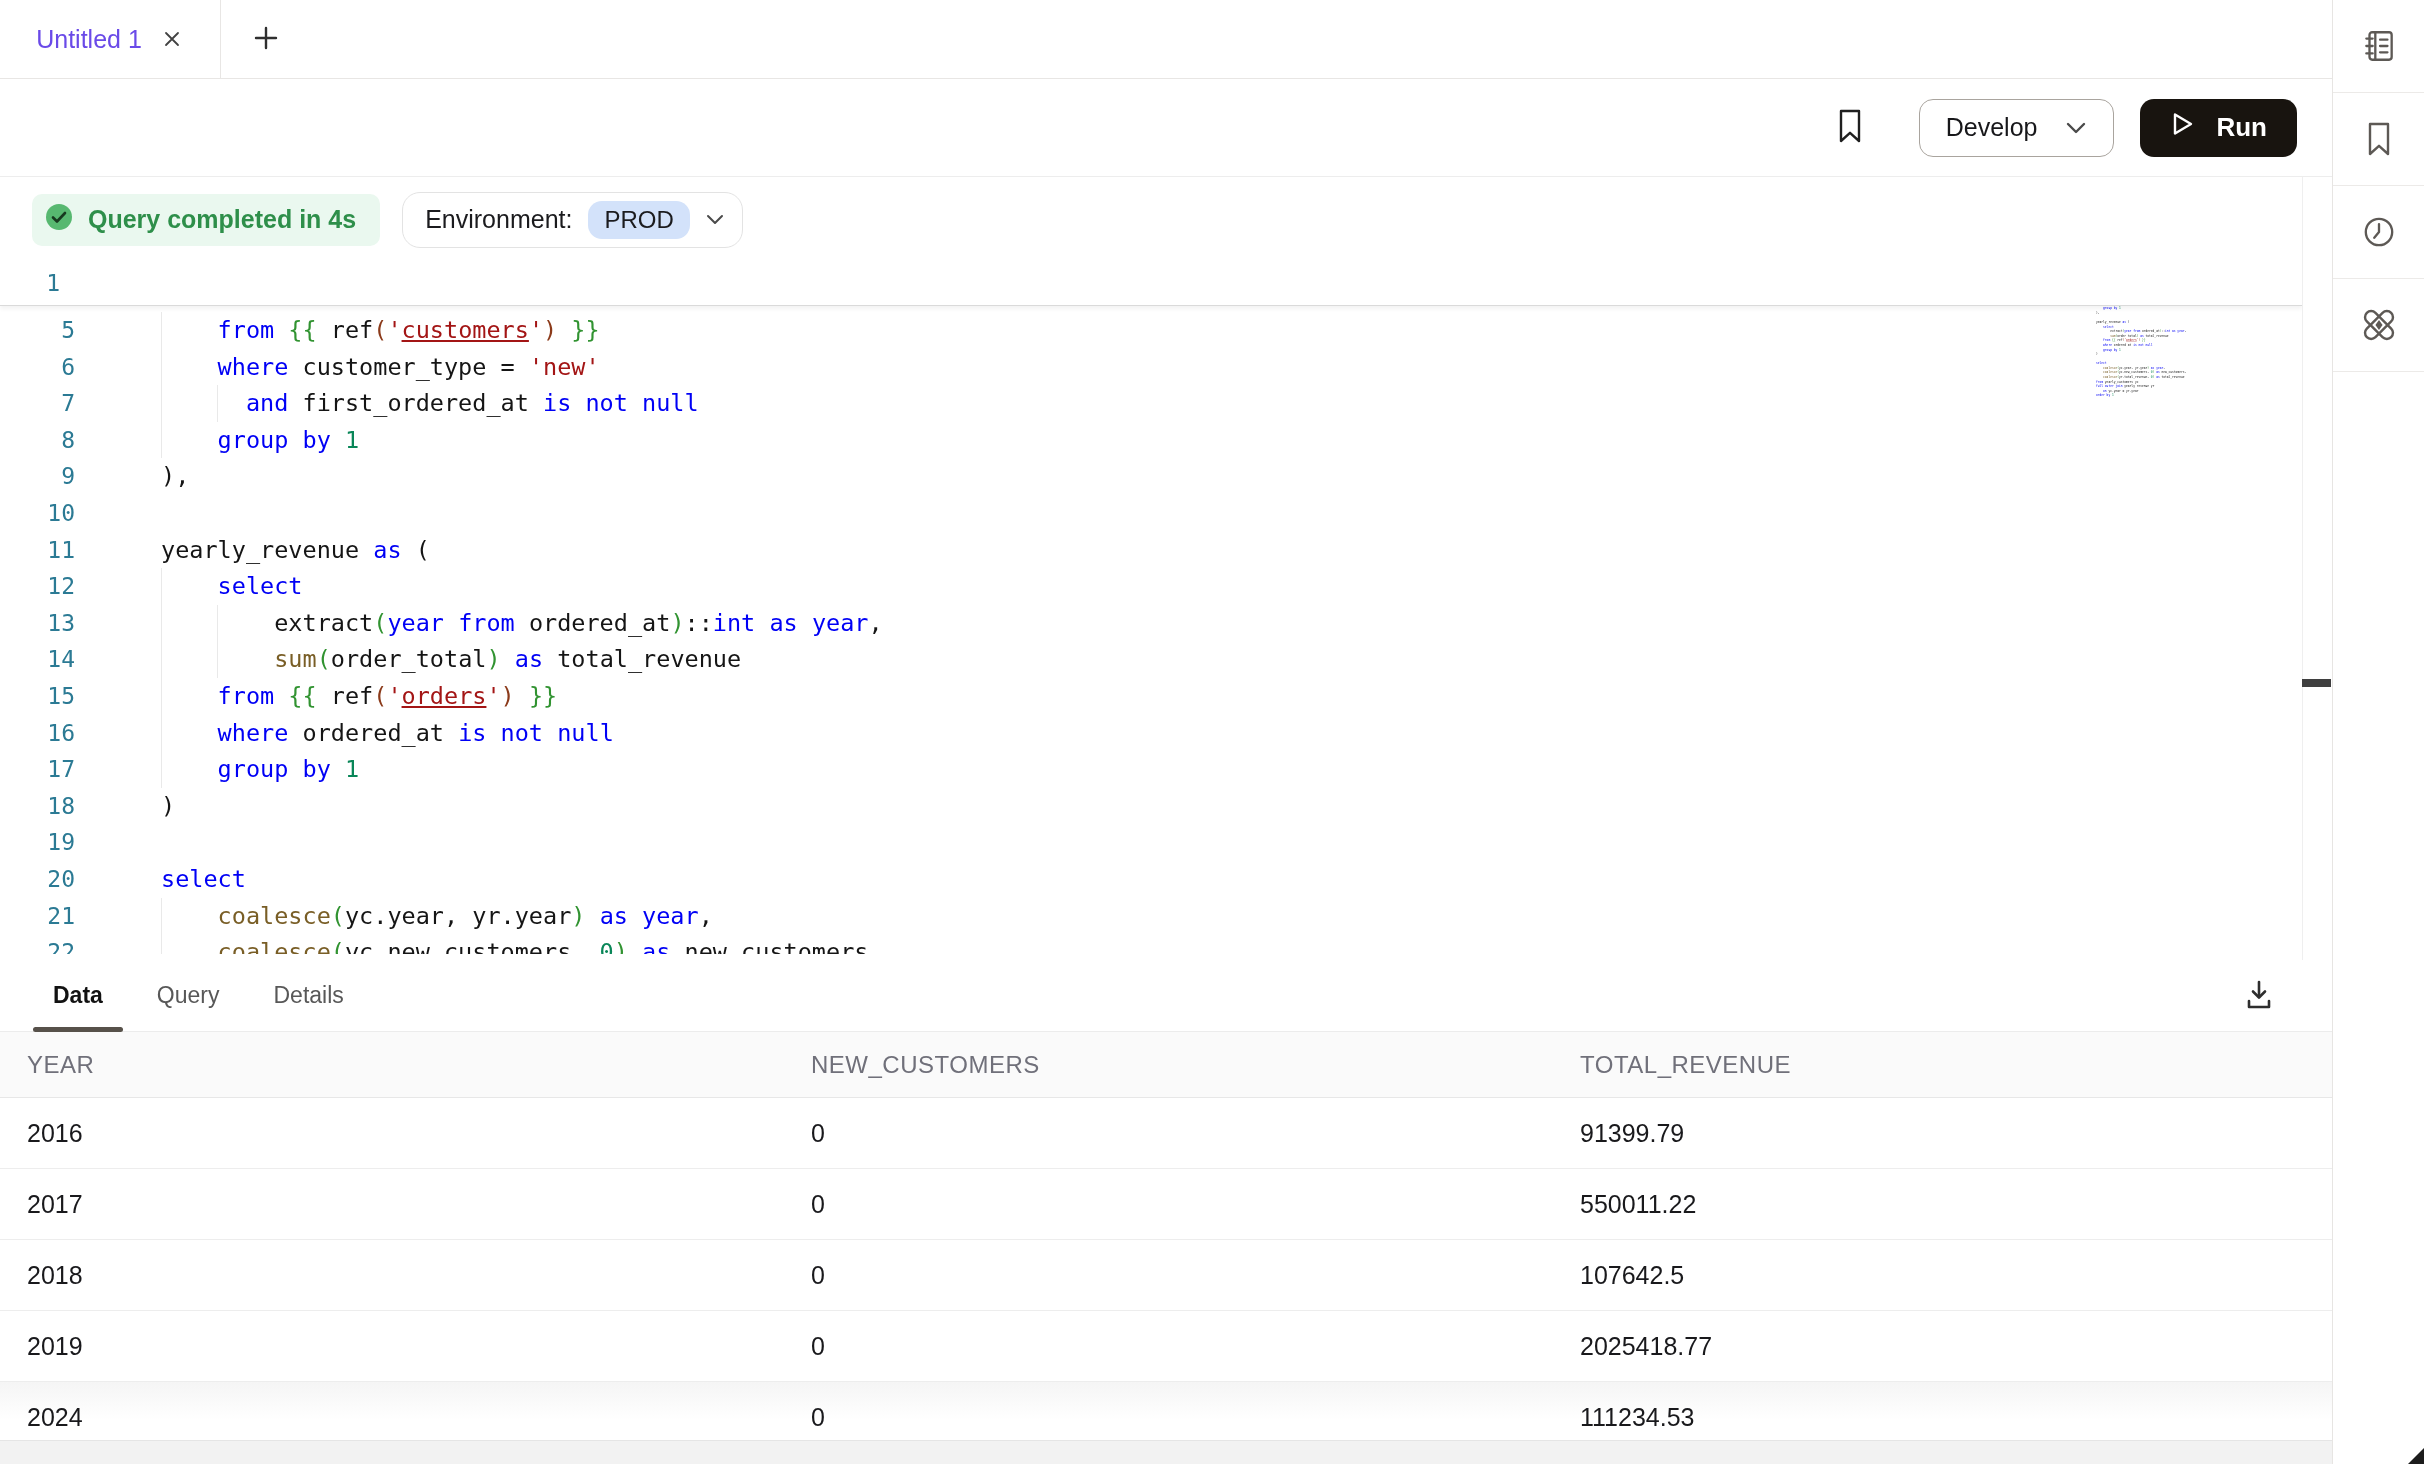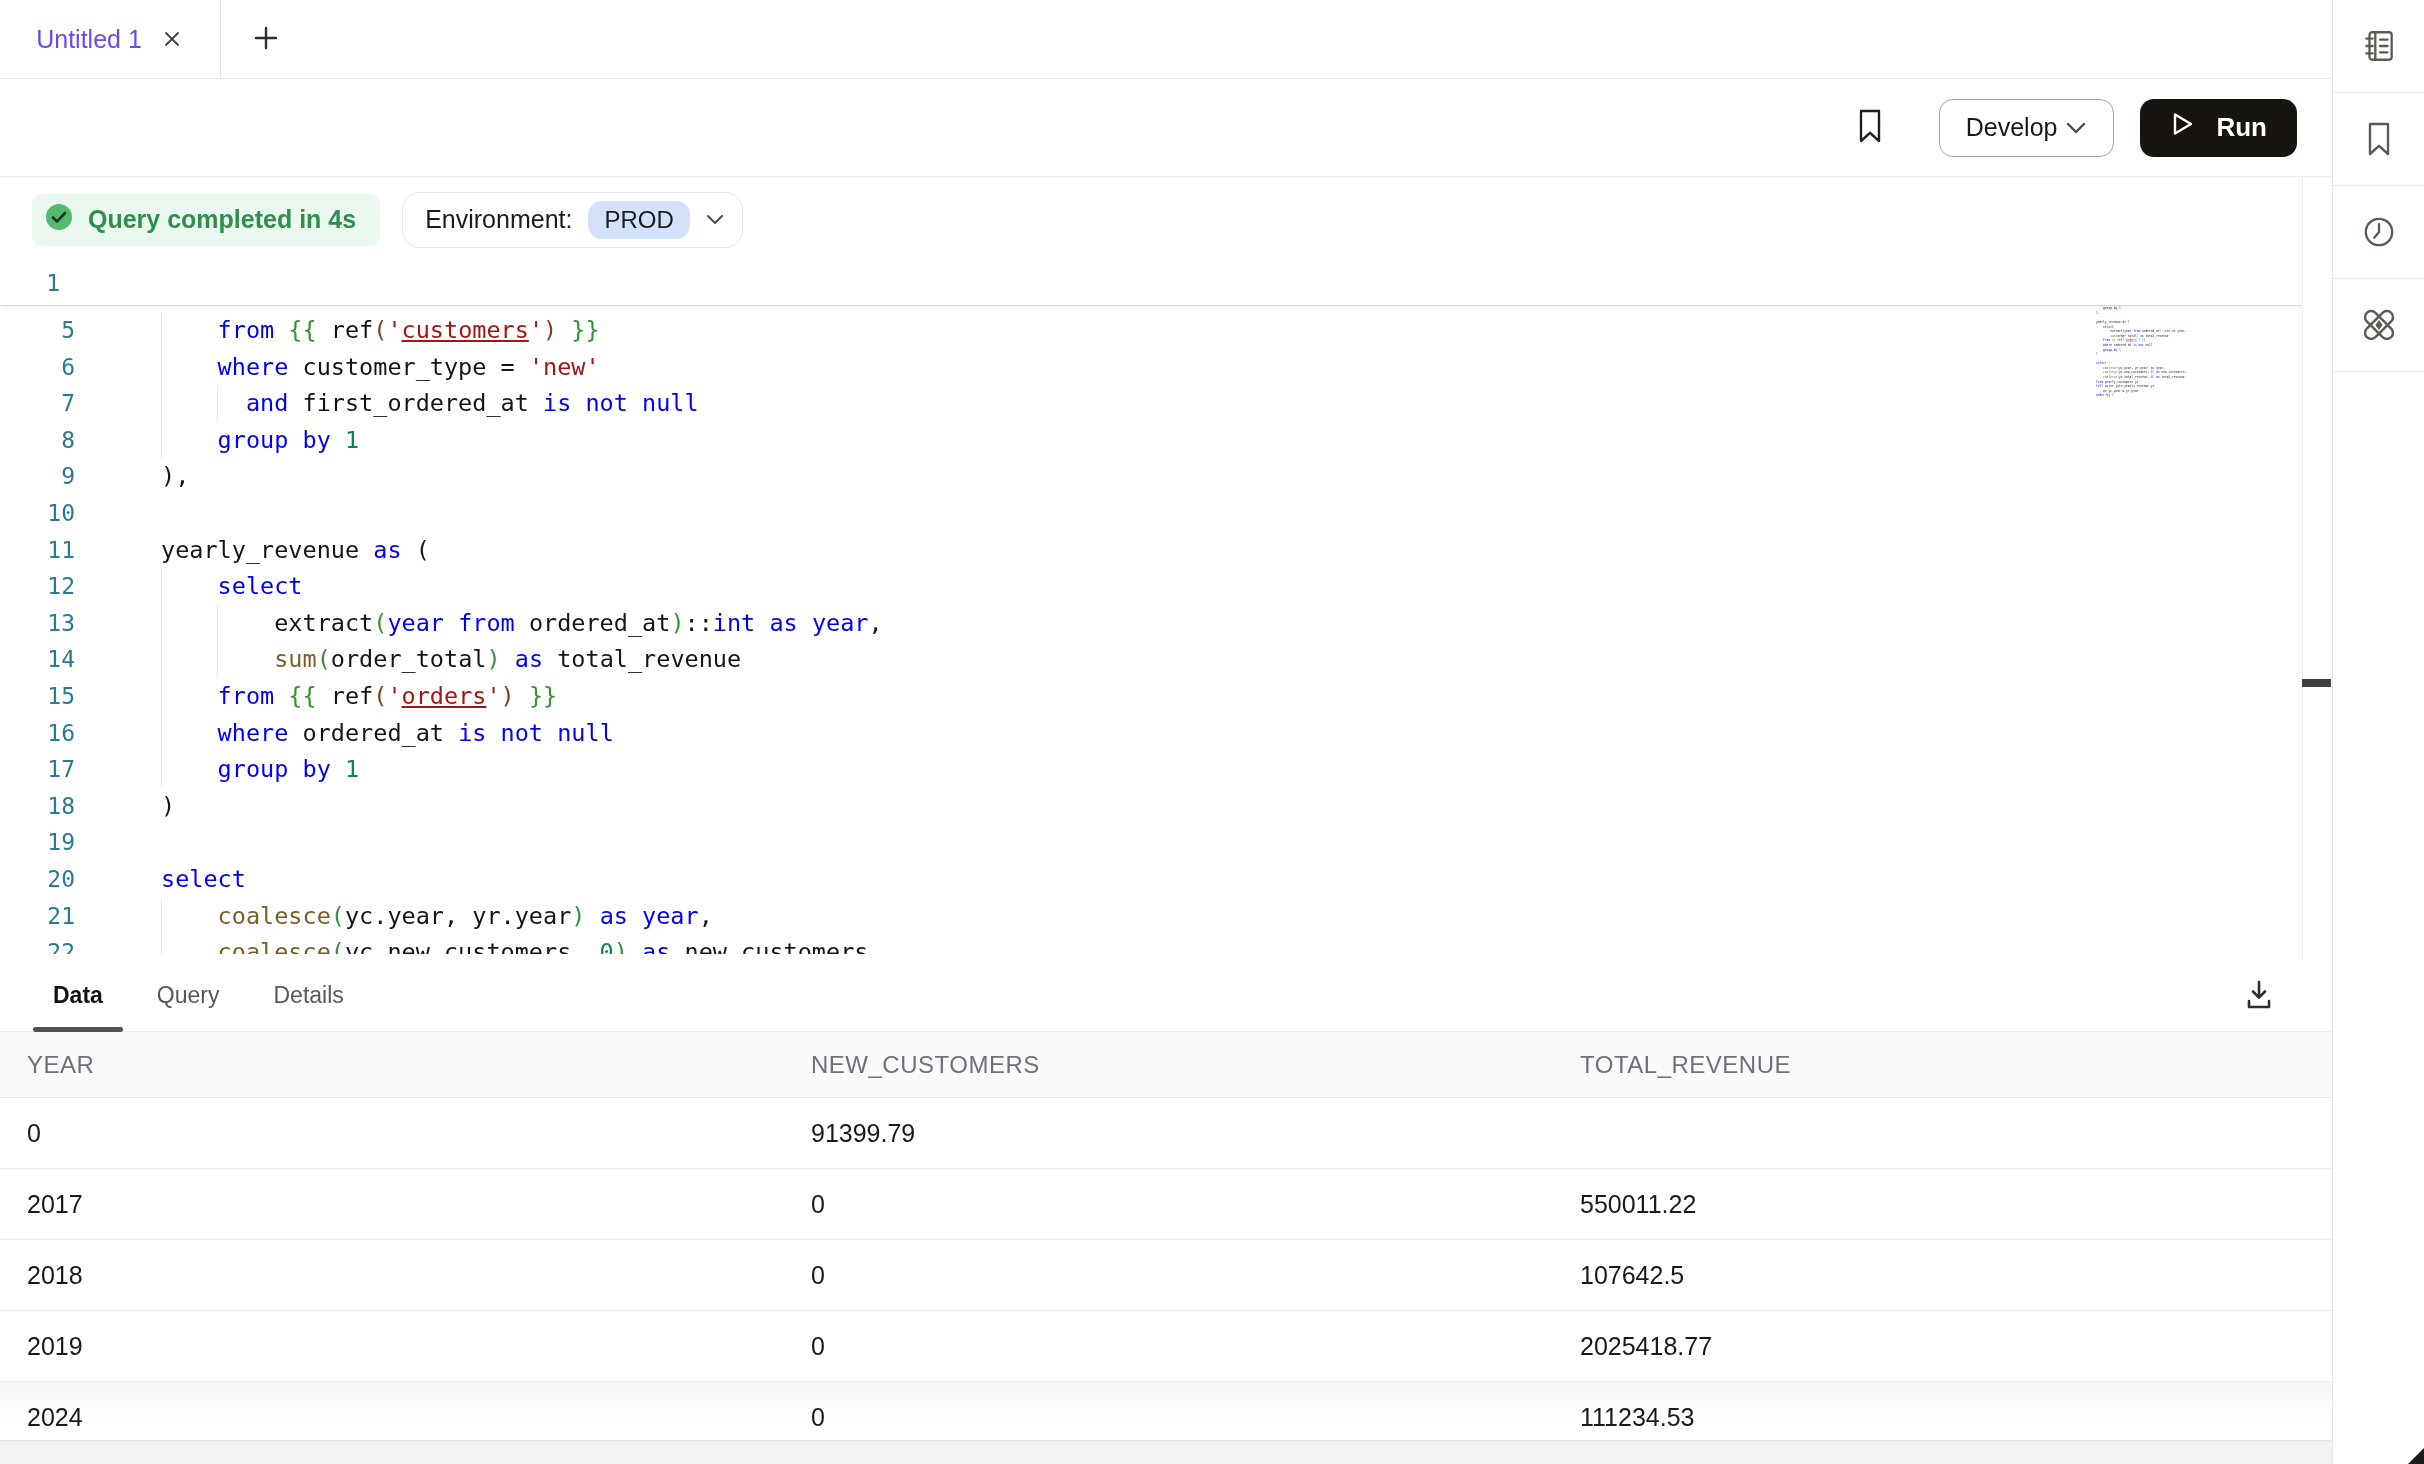--- a/index.html
+++ b/index.html
@@ -20,21 +20,21 @@
   .newtab { margin-left:30px; background:none; border:none; display:flex; align-items:center;
             color:#2f2f2f; cursor:pointer; }
 
   
   .toolbar { position:absolute; left:0; top:79px; width:100%; height:98px;
              border-bottom:1px solid #ededed; display:flex; align-items:center;
              justify-content:flex-end; gap:26px; padding-right:35px; }
   .bookmark-btn { background:none; border:none; color:#1f1f1f; margin-right:26px; display:flex; }
   .develop-btn { height:58px; padding:0 26px; border:1.5px solid #a9a49e; border-radius:14px;
                  background:#fff; font-size:25px; color:#17171a; display:flex; align-items:center;
-                 gap:8px; font-family:inherit; cursor:pointer; }
+                 gap:28px; font-family:inherit; cursor:pointer; }
   .run-btn { height:58px; padding:0 30px; border:none; border-radius:14px;
              background:var(--run-bg,#18140f); color:#fff; font-size:26px; font-weight:600;
              display:flex; align-items:center; gap:20px; font-family:inherit; cursor:pointer; }
 
   
   .statusrow { position:absolute; left:0; top:177px; width:100%; height:85px;
                display:flex; align-items:center; gap:22px; padding-left:32px; }
   .status-pill { background:var(--status-green-bg,#eaf8ef); color:var(--status-green,#2e8f4a);
                  font-weight:600; font-size:25px; height:52px; border-radius:10px;
                  display:flex; align-items:center; gap:14px; padding:0 24px 0 12px; }
@@ -323,20 +323,21 @@
           </span>
         </button>
       </div>
       <div class="thead" id="thead">
           <span>YEAR</span>
           <span>NEW_CUSTOMERS</span>
           <span>TOTAL_REVENUE</span>
         </div>
       <div class="tbody" id="tbody">
           <div class="trow">
+            <span>2016</span>
             <span>0</span>
             <span>91399.79</span>
           </div>
           <div class="trow">
             <span>2017</span>
             <span>0</span>
             <span>550011.22</span>
           </div>
           <div class="trow">
             <span>2018</span>

